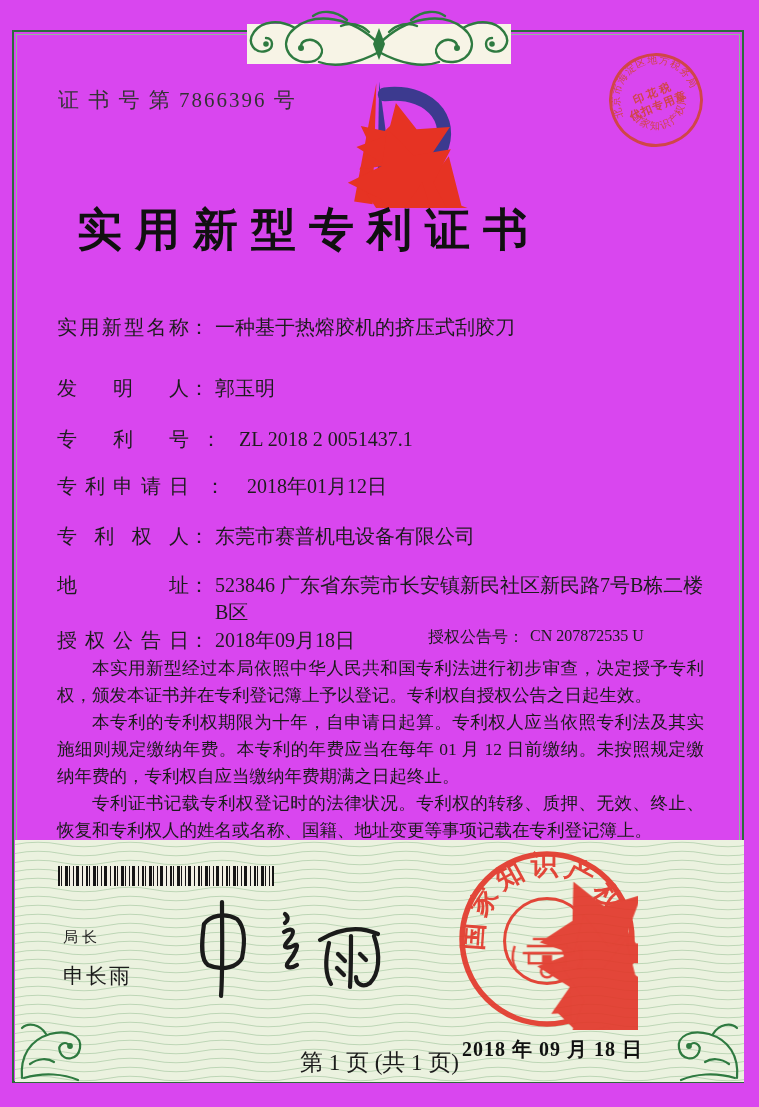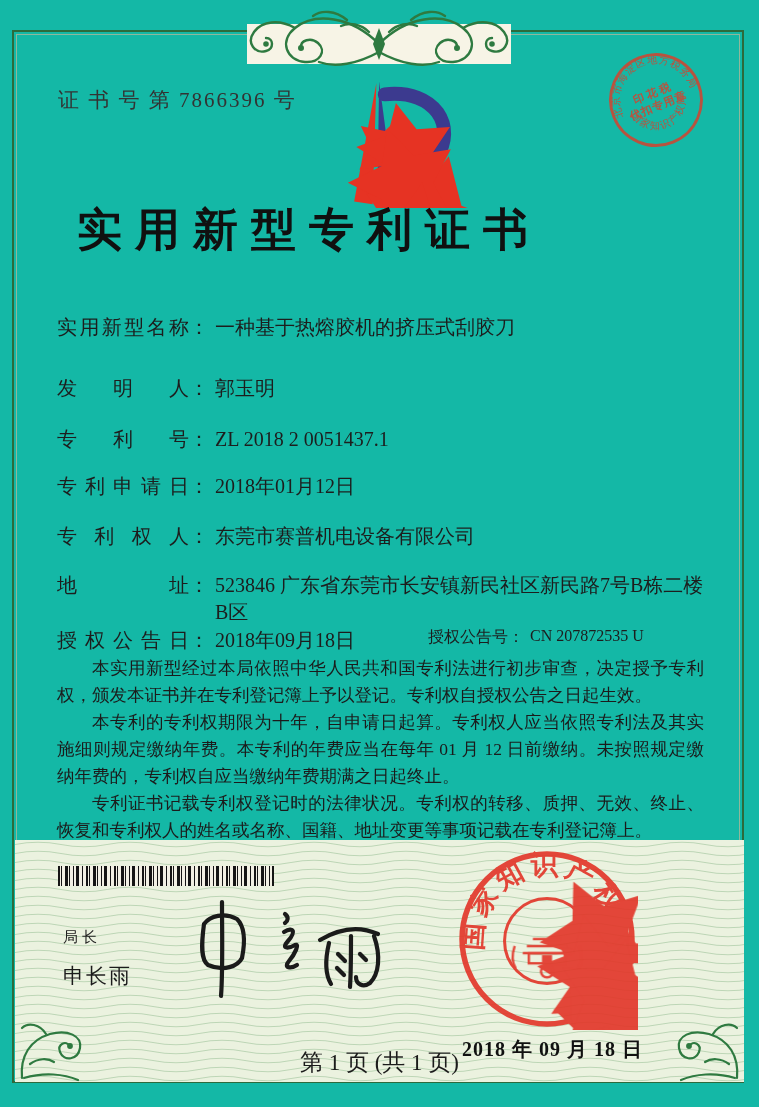--- a/index.html
+++ b/index.html
@@ -1,19 +1,19 @@
 <!DOCTYPE html>
 <html><head>
 <meta charset="utf-8">
 <style>
   html,body{margin:0;padding:0;}
   body{background:#e8e4d4;}
   .page{
     position:relative;width:759px;height:1107px;margin:0 auto;
-    background:#14b8a6;overflow:hidden;
+    background:#d946ef;overflow:hidden;
     font-family:"Liberation Serif","DejaVu Serif",serif;color:#222;
   }
   
   .frame-outer{
     position:absolute;left:12px;top:30px;width:732px;height:1053px;
     border:2px solid #2c6b3c;box-sizing:border-box;
   }
   .frame-inner{
     position:absolute;left:2px;top:2px;right:2px;bottom:2px;
     border:1px solid #8fb79b;
@@ -35,22 +35,22 @@
   }
   
   .fields{position:absolute;left:57px;top:0;width:650px;font-size:20px;color:#1d1d1d;}
   .frow{position:absolute;left:0;display:flex;align-items:flex-start;line-height:1.35;}
   .flabel{
     flex:0 0 132px;display:inline-block;width:132px;
     text-align:justify;text-align-last:justify;
   }
   .fcolon{flex:0 0 auto;padding-right:6px;}
   .fvalue{flex:0 1 auto;max-width:500px;}
-  .row-name{top:314px;justify-content:flex-end;} .row-inventor{top:375px;} .row-patno{top:426px;}
-  .row-appdate{top:473px;} .row-patentee{top:523px;} .row-address{top:572px;}
+  .row-name{top:314px;justify-content:flex-end;} .row-inventor{top:375px;} .row-patno{top:426px;gap:12px;}
+  .row-appdate{top:473px;gap:16px;} .row-patentee{top:523px;} .row-address{top:572px;}
   .row-grantdate{top:627px;}
   .grant-no{position:absolute;left:428px;top:627px;font-size:16px;color:#1d1d1d;display:flex;}
   .grant-no .glabel{padding-right:0;}
   
   .body-text{
     position:absolute;left:57px;top:655px;width:647px;
     font-size:17.5px;line-height:27px;text-align:justify;color:#1b1b1b;
   }
   .body-text p{margin:0;text-indent:2em;}
   

